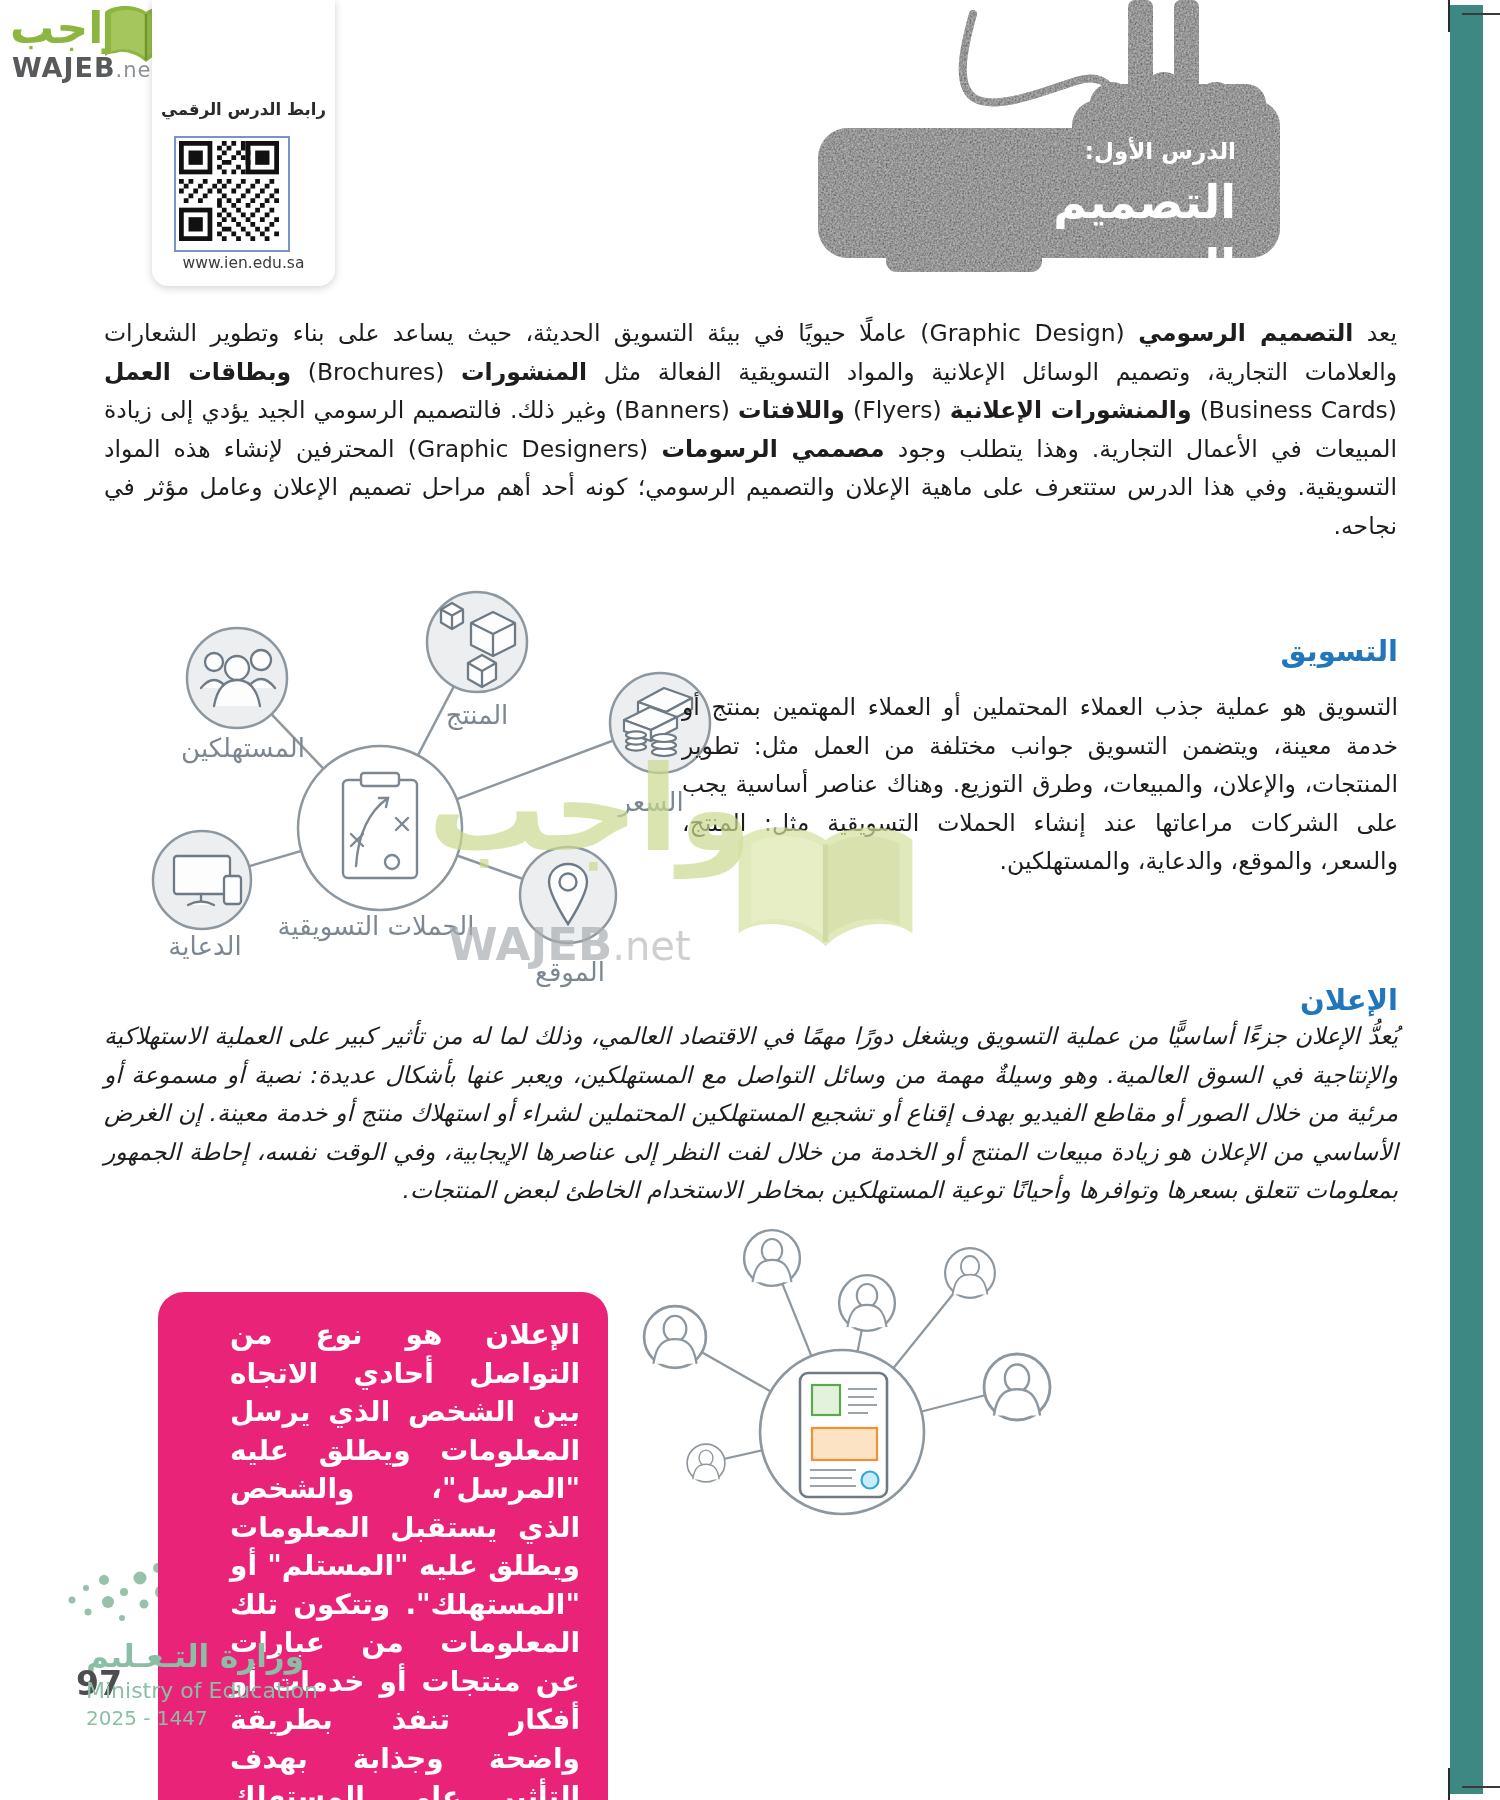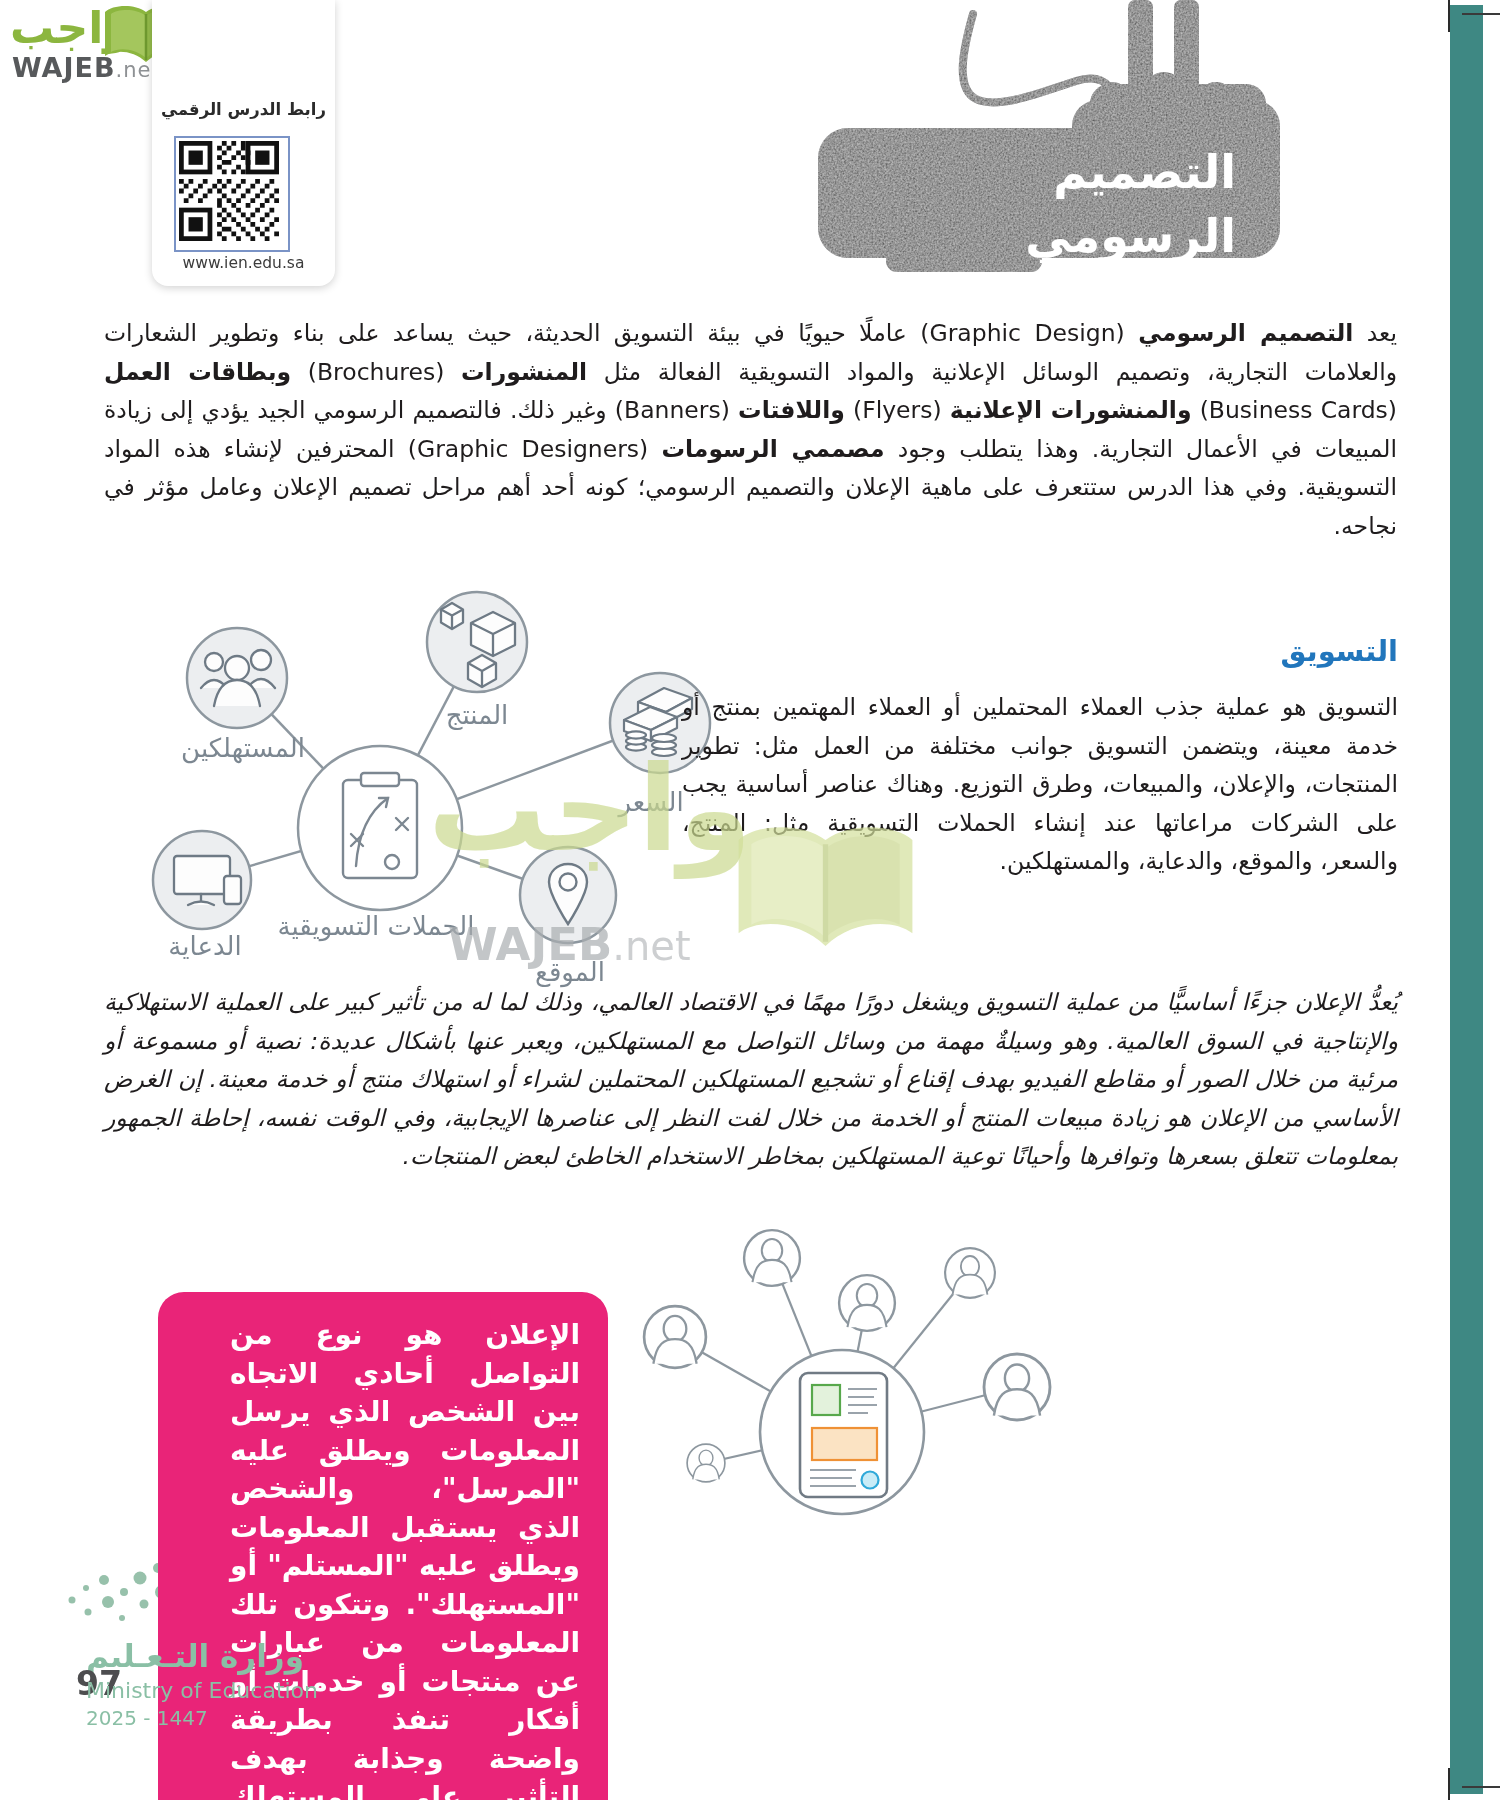--- a/index.html
+++ b/index.html
@@ -122,20 +122,21 @@
       <circle cx="362" cy="100" r="18"></circle>
         <circle cx="414" cy="92" r="20"></circle>
         <circle cx="466" cy="100" r="18"></circle>
       <rect x="340" y="84" width="176" height="64" rx="20"></rect>
       <rect x="322" y="100" width="208" height="152" rx="26"></rect>
       <rect x="68" y="128" width="462" height="130" rx="30"></rect>
       <rect x="136" y="248" width="156" height="24" rx="11"></rect>
     </g>
   </svg>
   <div class="abs lesson-text">
+    <div class="lesson-kicker">الدرس الأول:</div>
     <div class="lesson-title">التصميم الرسومي</div>
   </div>
 
   <div class="abs intro rtl para"><span>يعد </span><span class="run-b">التصميم الرسومي</span><span> (Graphic Design) عاملًا حيويًا في بيئة التسويق الحديثة، حيث يساعد على بناء وتطوير الشعارات والعلامات التجارية، وتصميم الوسائل الإعلانية والمواد التسويقية الفعالة مثل </span><span class="run-b">المنشورات</span><span> (Brochures) </span><span class="run-b">وبطاقات العمل</span><span> (Business Cards) </span><span class="run-b">والمنشورات الإعلانية</span><span> (Flyers) </span><span class="run-b">واللافتات</span><span> (Banners) وغير ذلك. فالتصميم الرسومي الجيد يؤدي إلى زيادة المبيعات في الأعمال التجارية. وهذا يتطلب وجود </span><span class="run-b">مصممي الرسومات</span><span> (Graphic Designers) المحترفين لإنشاء هذه المواد التسويقية. وفي هذا الدرس ستتعرف على ماهية الإعلان والتصميم الرسومي؛ كونه أحد أهم مراحل تصميم الإعلان وعامل مؤثر في نجاحه.</span></div>
 
   <svg class="abs" style="left:100px; top:540px;" width="640" height="470" viewBox="0 0 640 470">
     <g stroke="#8d979f" stroke-width="2.5">
       <line x1="280" y1="288" x2="377" y2="102"></line>
       <line x1="280" y1="288" x2="137" y2="138"></line>
       <line x1="280" y1="288" x2="560" y2="183"></line>
@@ -232,20 +233,21 @@
   <div class="abs wm wm-ar rtl">واجب</div>
   <div class="abs wm wm-net"><span>WAJEB</span><span class="tld">.net</span></div>
   <svg class="abs wm" style="left:728px; top:788px;" width="195" height="210" viewBox="0 0 92 70">
     <path d="M46 10 C34 1 12 3 5 10 L5 54 C14 47 34 48 46 60 C58 48 78 47 87 54 L87 10 C80 3 58 1 46 10 Z" fill="#d3e09c"></path>
     <path d="M46 14 C36 6 18 7 11 12 L11 50 C20 45 36 47 46 56 Z" fill="#dde7af"></path>
     <path d="M46 14 C56 6 74 7 81 12 L81 50 C72 45 56 47 46 56 Z" fill="#c9d78e"></path>
     <path d="M46 12 L46 58" stroke="#bccb7e" stroke-width="2.5" fill="none"></path>
   </svg>
 
   <div class="abs ad-col rtl">
+    <div class="sec-head">الإعلان</div>
     <div class="para">يُعدُّ الإعلان جزءًا أساسيًّا من عملية التسويق ويشغل دورًا مهمًا في الاقتصاد العالمي، وذلك لما له من تأثير كبير على العملية الاستهلاكية والإنتاجية في السوق العالمية. وهو وسيلةٌ مهمة من وسائل التواصل مع المستهلكين، ويعبر عنها بأشكال عديدة: نصية أو مسموعة أو مرئية من خلال الصور أو مقاطع الفيديو بهدف إقناع أو تشجيع المستهلكين المحتملين لشراء أو استهلاك منتج أو خدمة معينة. إن الغرض الأساسي من الإعلان هو زيادة مبيعات المنتج أو الخدمة من خلال لفت النظر إلى عناصرها الإيجابية، وفي الوقت نفسه، إحاطة الجمهور بمعلومات تتعلق بسعرها وتوافرها وأحيانًا توعية المستهلكين بمخاطر الاستخدام الخاطئ لبعض المنتجات.</div>
   </div>
 
   <svg class="abs" style="left:58px; top:1538px;" width="340" height="110" viewBox="0 0 340 110">
     <g fill="#97c1ab">
       <circle cx="14" cy="62" r="3.5"></circle>
         <circle cx="28" cy="50" r="3"></circle>
         <circle cx="30" cy="74" r="3.5"></circle>
       <circle cx="46" cy="42" r="5"></circle>
         <circle cx="50" cy="64" r="6"></circle>

